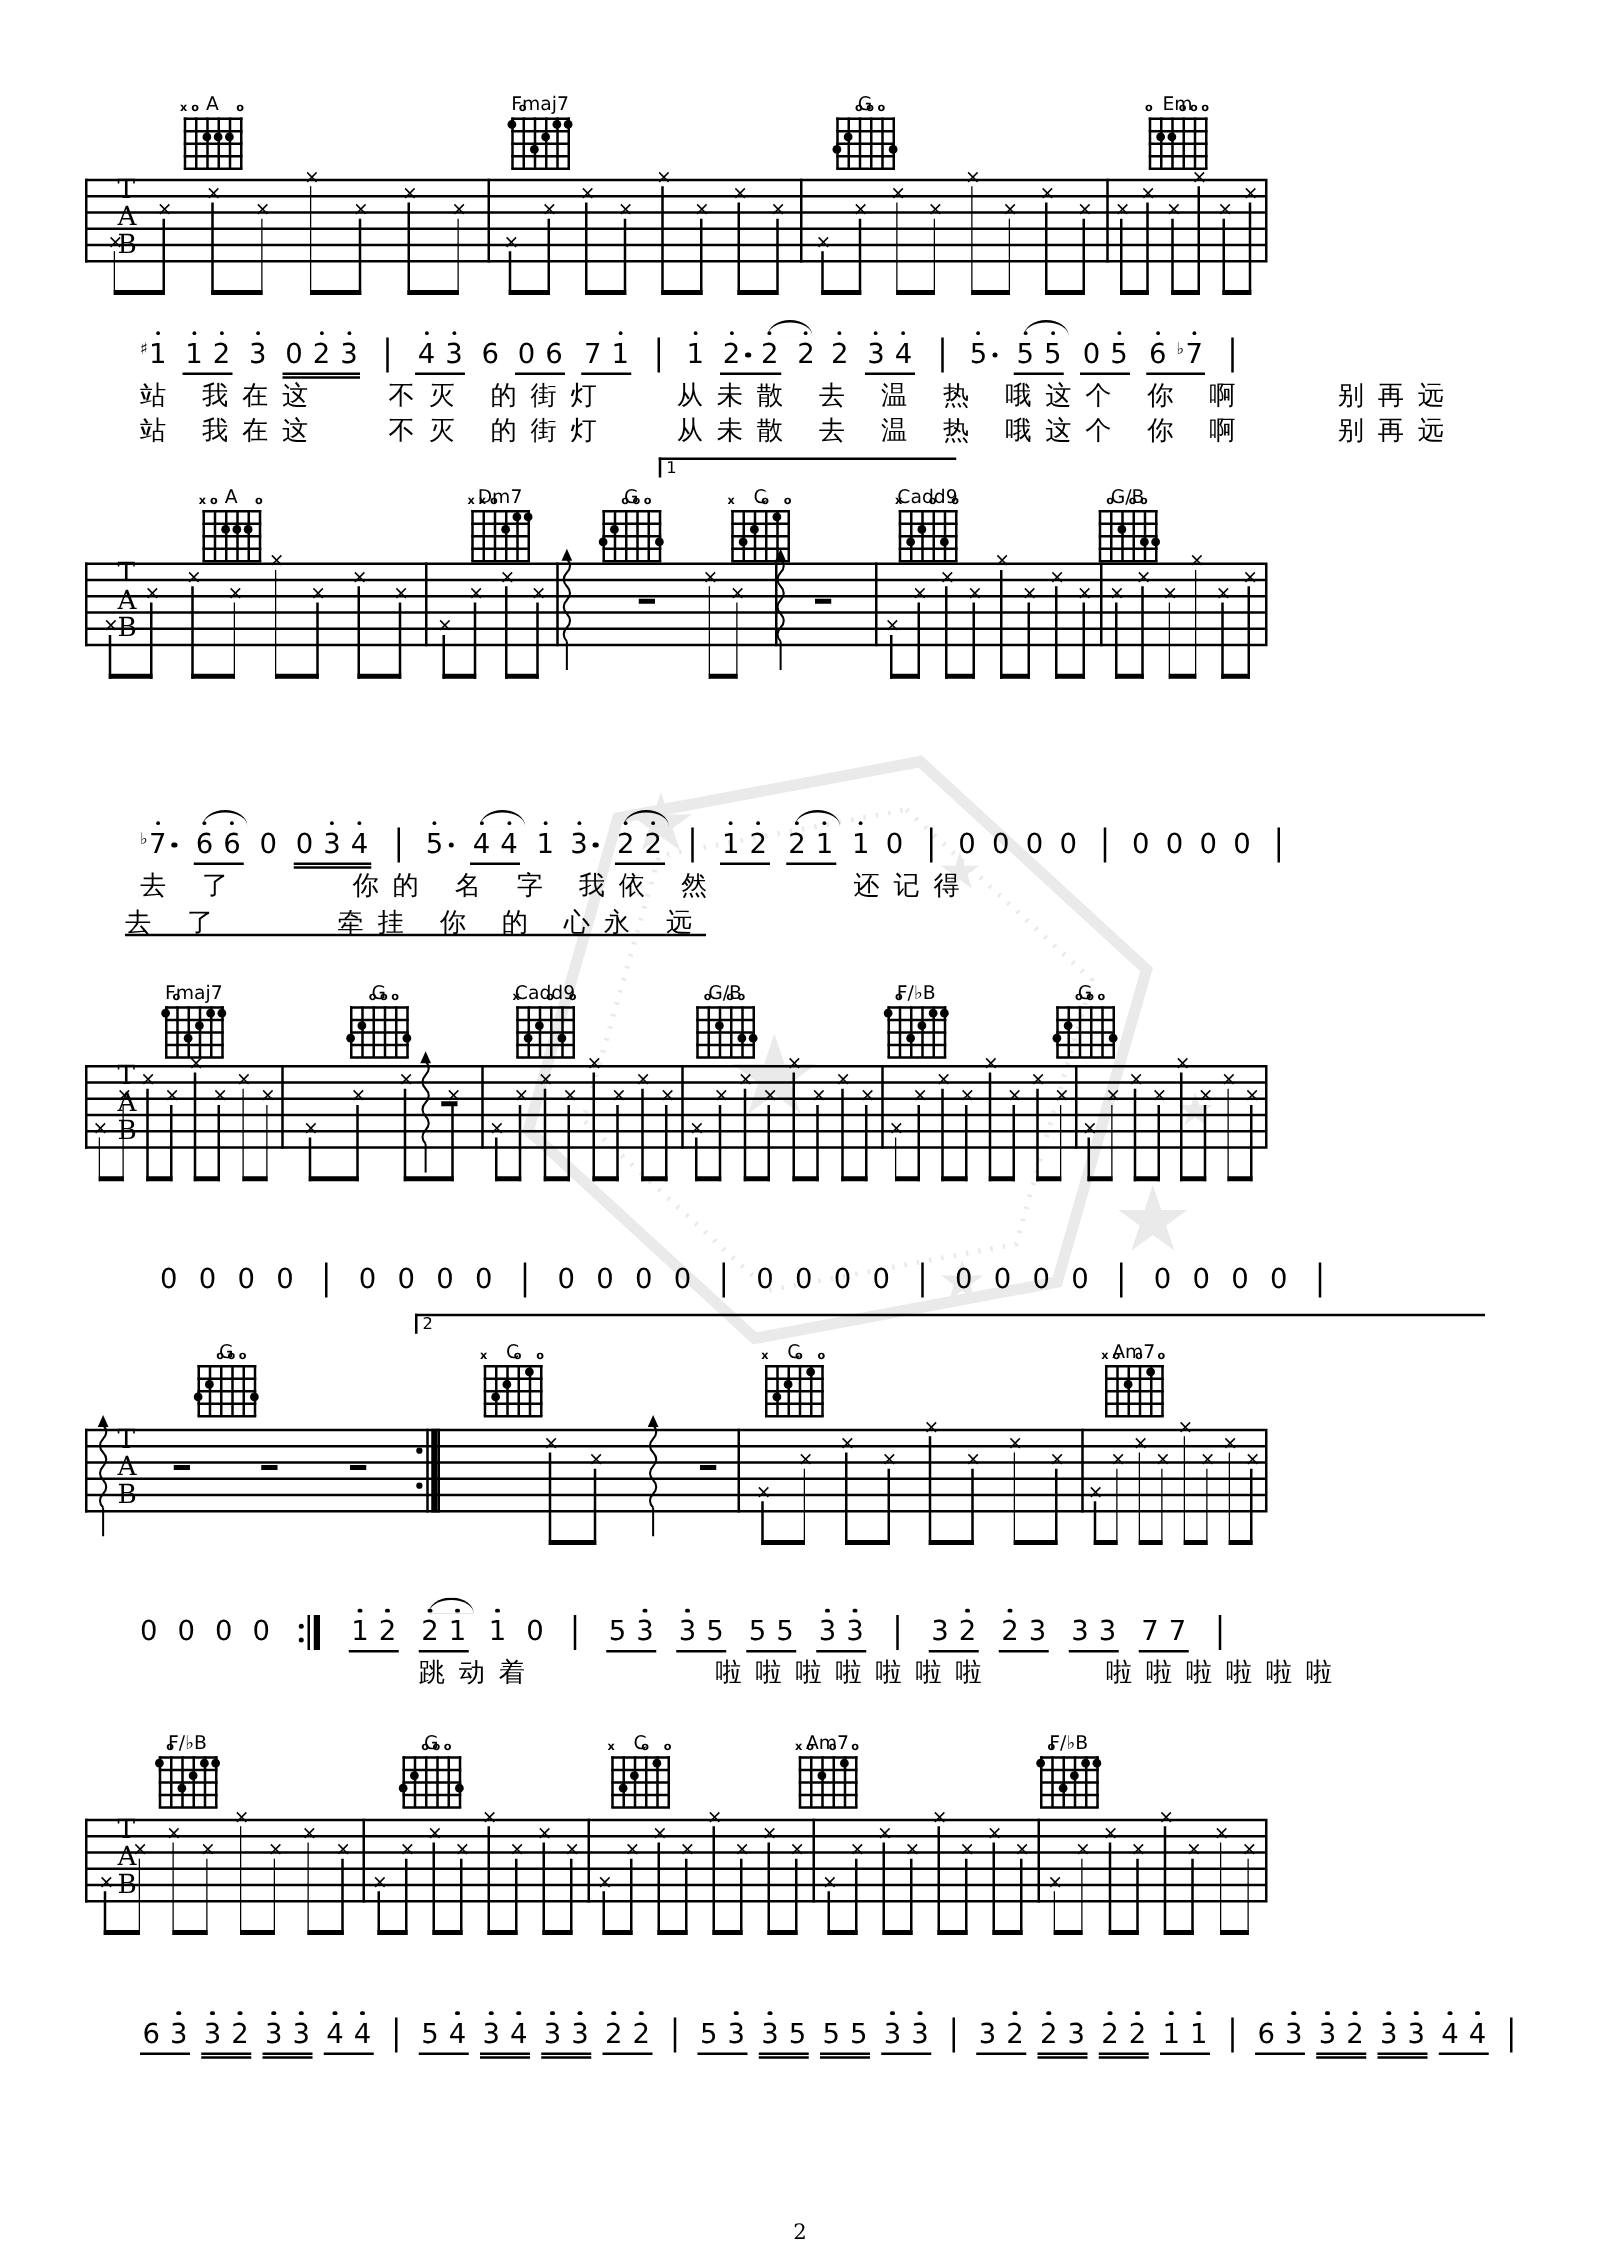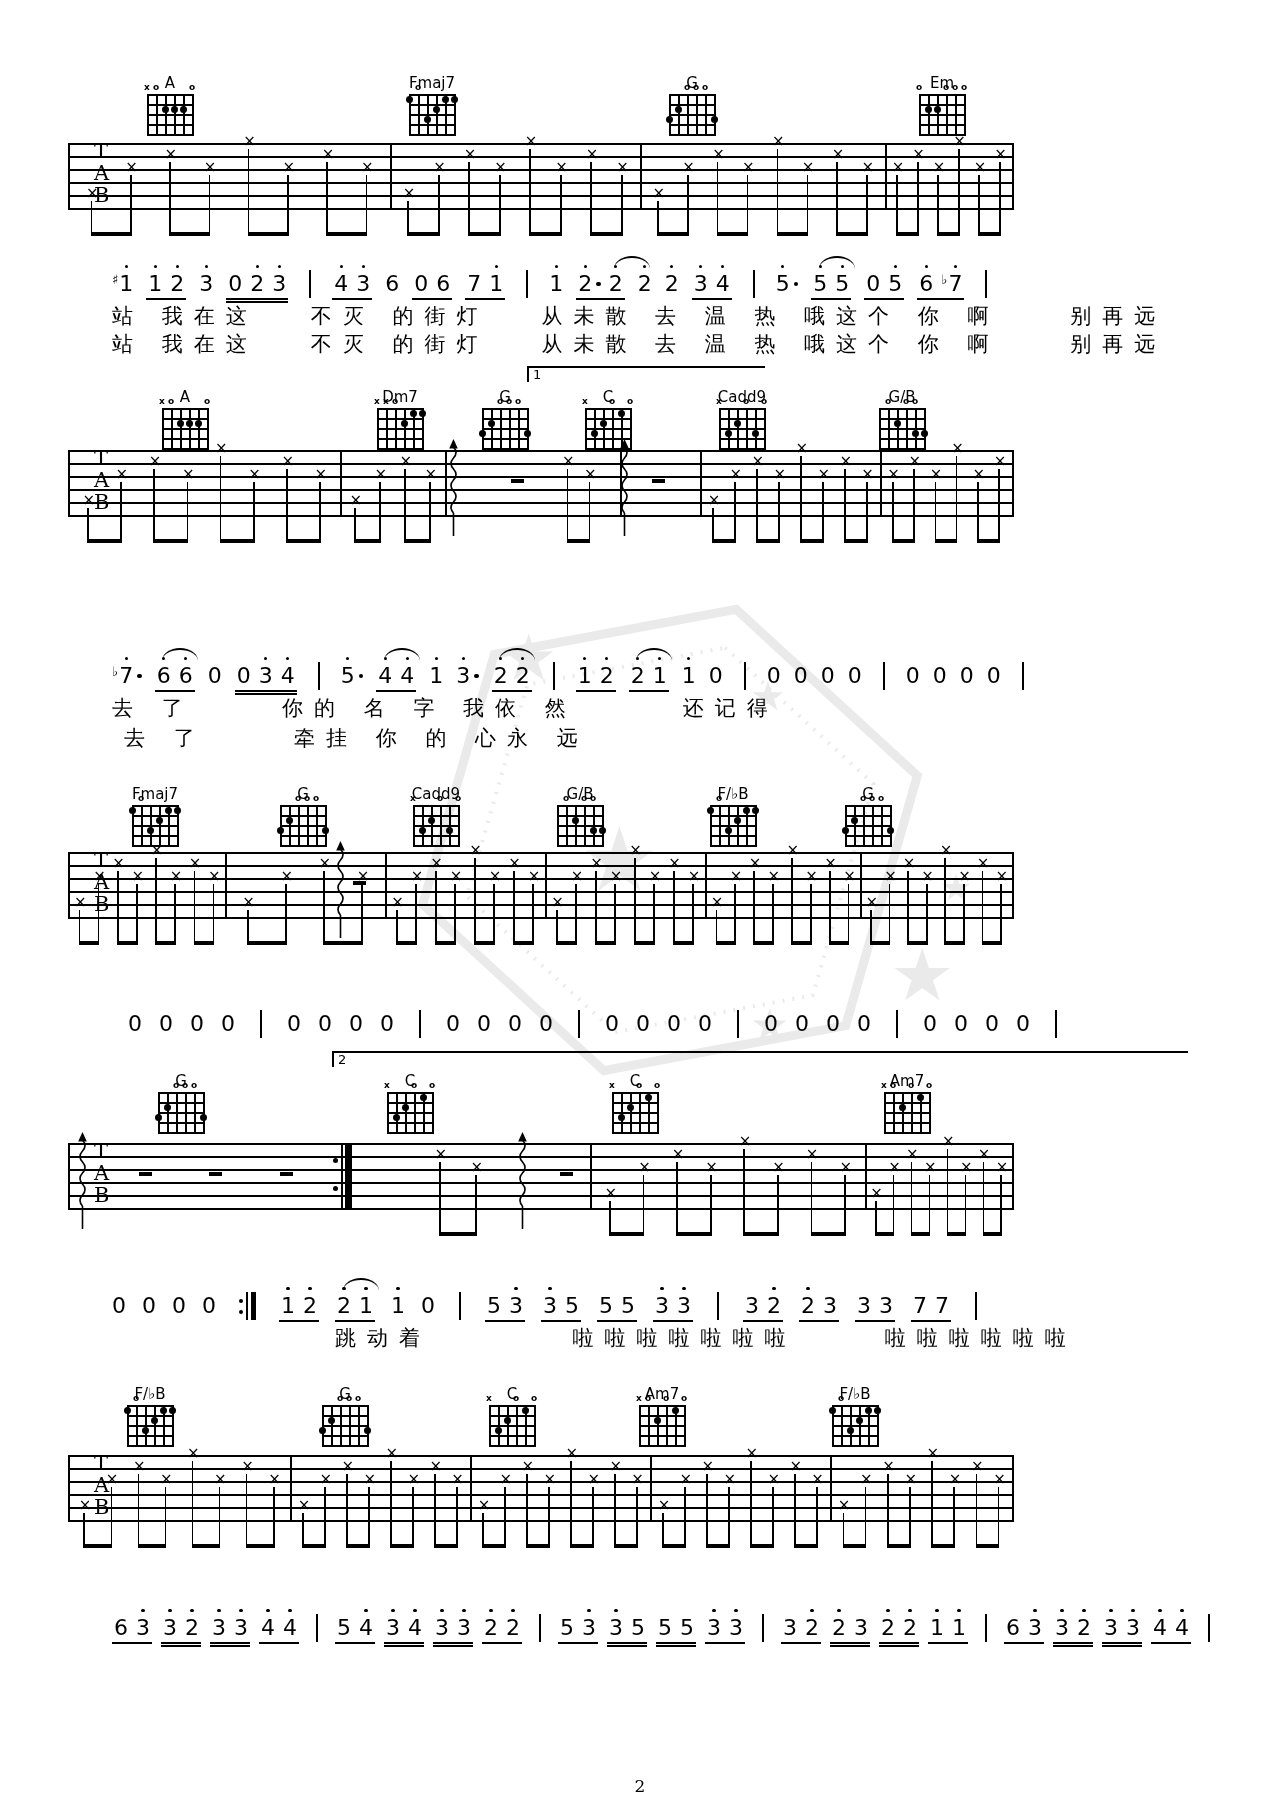--- a/index.html
+++ b/index.html
@@ -635,21 +635,21 @@
         </div>
         <div style="position: relative; display: flex; align-items: flex-end; flex: 0 0 auto; padding-bottom: 5px;">
           <div style="position: relative; font-size: 22px; line-height: 1;">0</div>
         </div>
         <div style="position: relative; display: flex; align-items: flex-end; flex: 0 0 auto; padding-bottom: 5px;">
           <div style="position: relative; font-size: 22px; line-height: 1;">0</div>
         </div>
         <div style="position: static; width: 2px; height: 28px; background: rgb(0, 0, 0); margin: 0px 8px 2px; flex: 0 0 auto;"></div>
       </div>
       <div style="position: absolute; left: 112px; top: 698px; font-size: 21px; line-height: 1; letter-spacing: 11px; white-space: pre;">去 了     你的 名 字 我依 然      还记得</div>
-      <div style="position: absolute; left: 124px; top: 728px; font-size: 21px; line-height: 1; letter-spacing: 11px; white-space: pre;">去 了     牵挂 你 的 心永 远</div>
+      <div style="position: absolute; left: 100px; top: 728px; font-size: 21px; line-height: 1; letter-spacing: 11px; white-space: pre; text-decoration: underline;">去 了     牵挂 你 的 心永 远</div>
       <div style="position: absolute; left: 110px; top: 787px; width: 90px; text-align: center; font-size: 15px; line-height: 1;">Fmaj7</div>
       <div style="position: absolute; left: 132px; top: 805px; width: 47px; height: 42px;">
         <div style="position: absolute; left: 6px; top: -11px; font-size: 9px; line-height: 1; font-weight: bold;">o</div>
         <div style="position: absolute; left: 0px; top: 0px; width: 1.5px; height: 41px; background: rgb(0, 0, 0);"></div>
         <div style="position: absolute; left: 9px; top: 0px; width: 1.5px; height: 41px; background: rgb(0, 0, 0);"></div>
         <div style="position: absolute; left: 18px; top: 0px; width: 1.5px; height: 41px; background: rgb(0, 0, 0);"></div>
         <div style="position: absolute; left: 27px; top: 0px; width: 1.5px; height: 41px; background: rgb(0, 0, 0);"></div>
         <div style="position: absolute; left: 36px; top: 0px; width: 1.5px; height: 41px; background: rgb(0, 0, 0);"></div>
         <div style="position: absolute; left: 45px; top: 0px; width: 1.5px; height: 41px; background: rgb(0, 0, 0);"></div>
         <div style="position: absolute; left: 0px; top: 0px; width: 46.5px; height: 2px; background: rgb(0, 0, 0);"></div>

